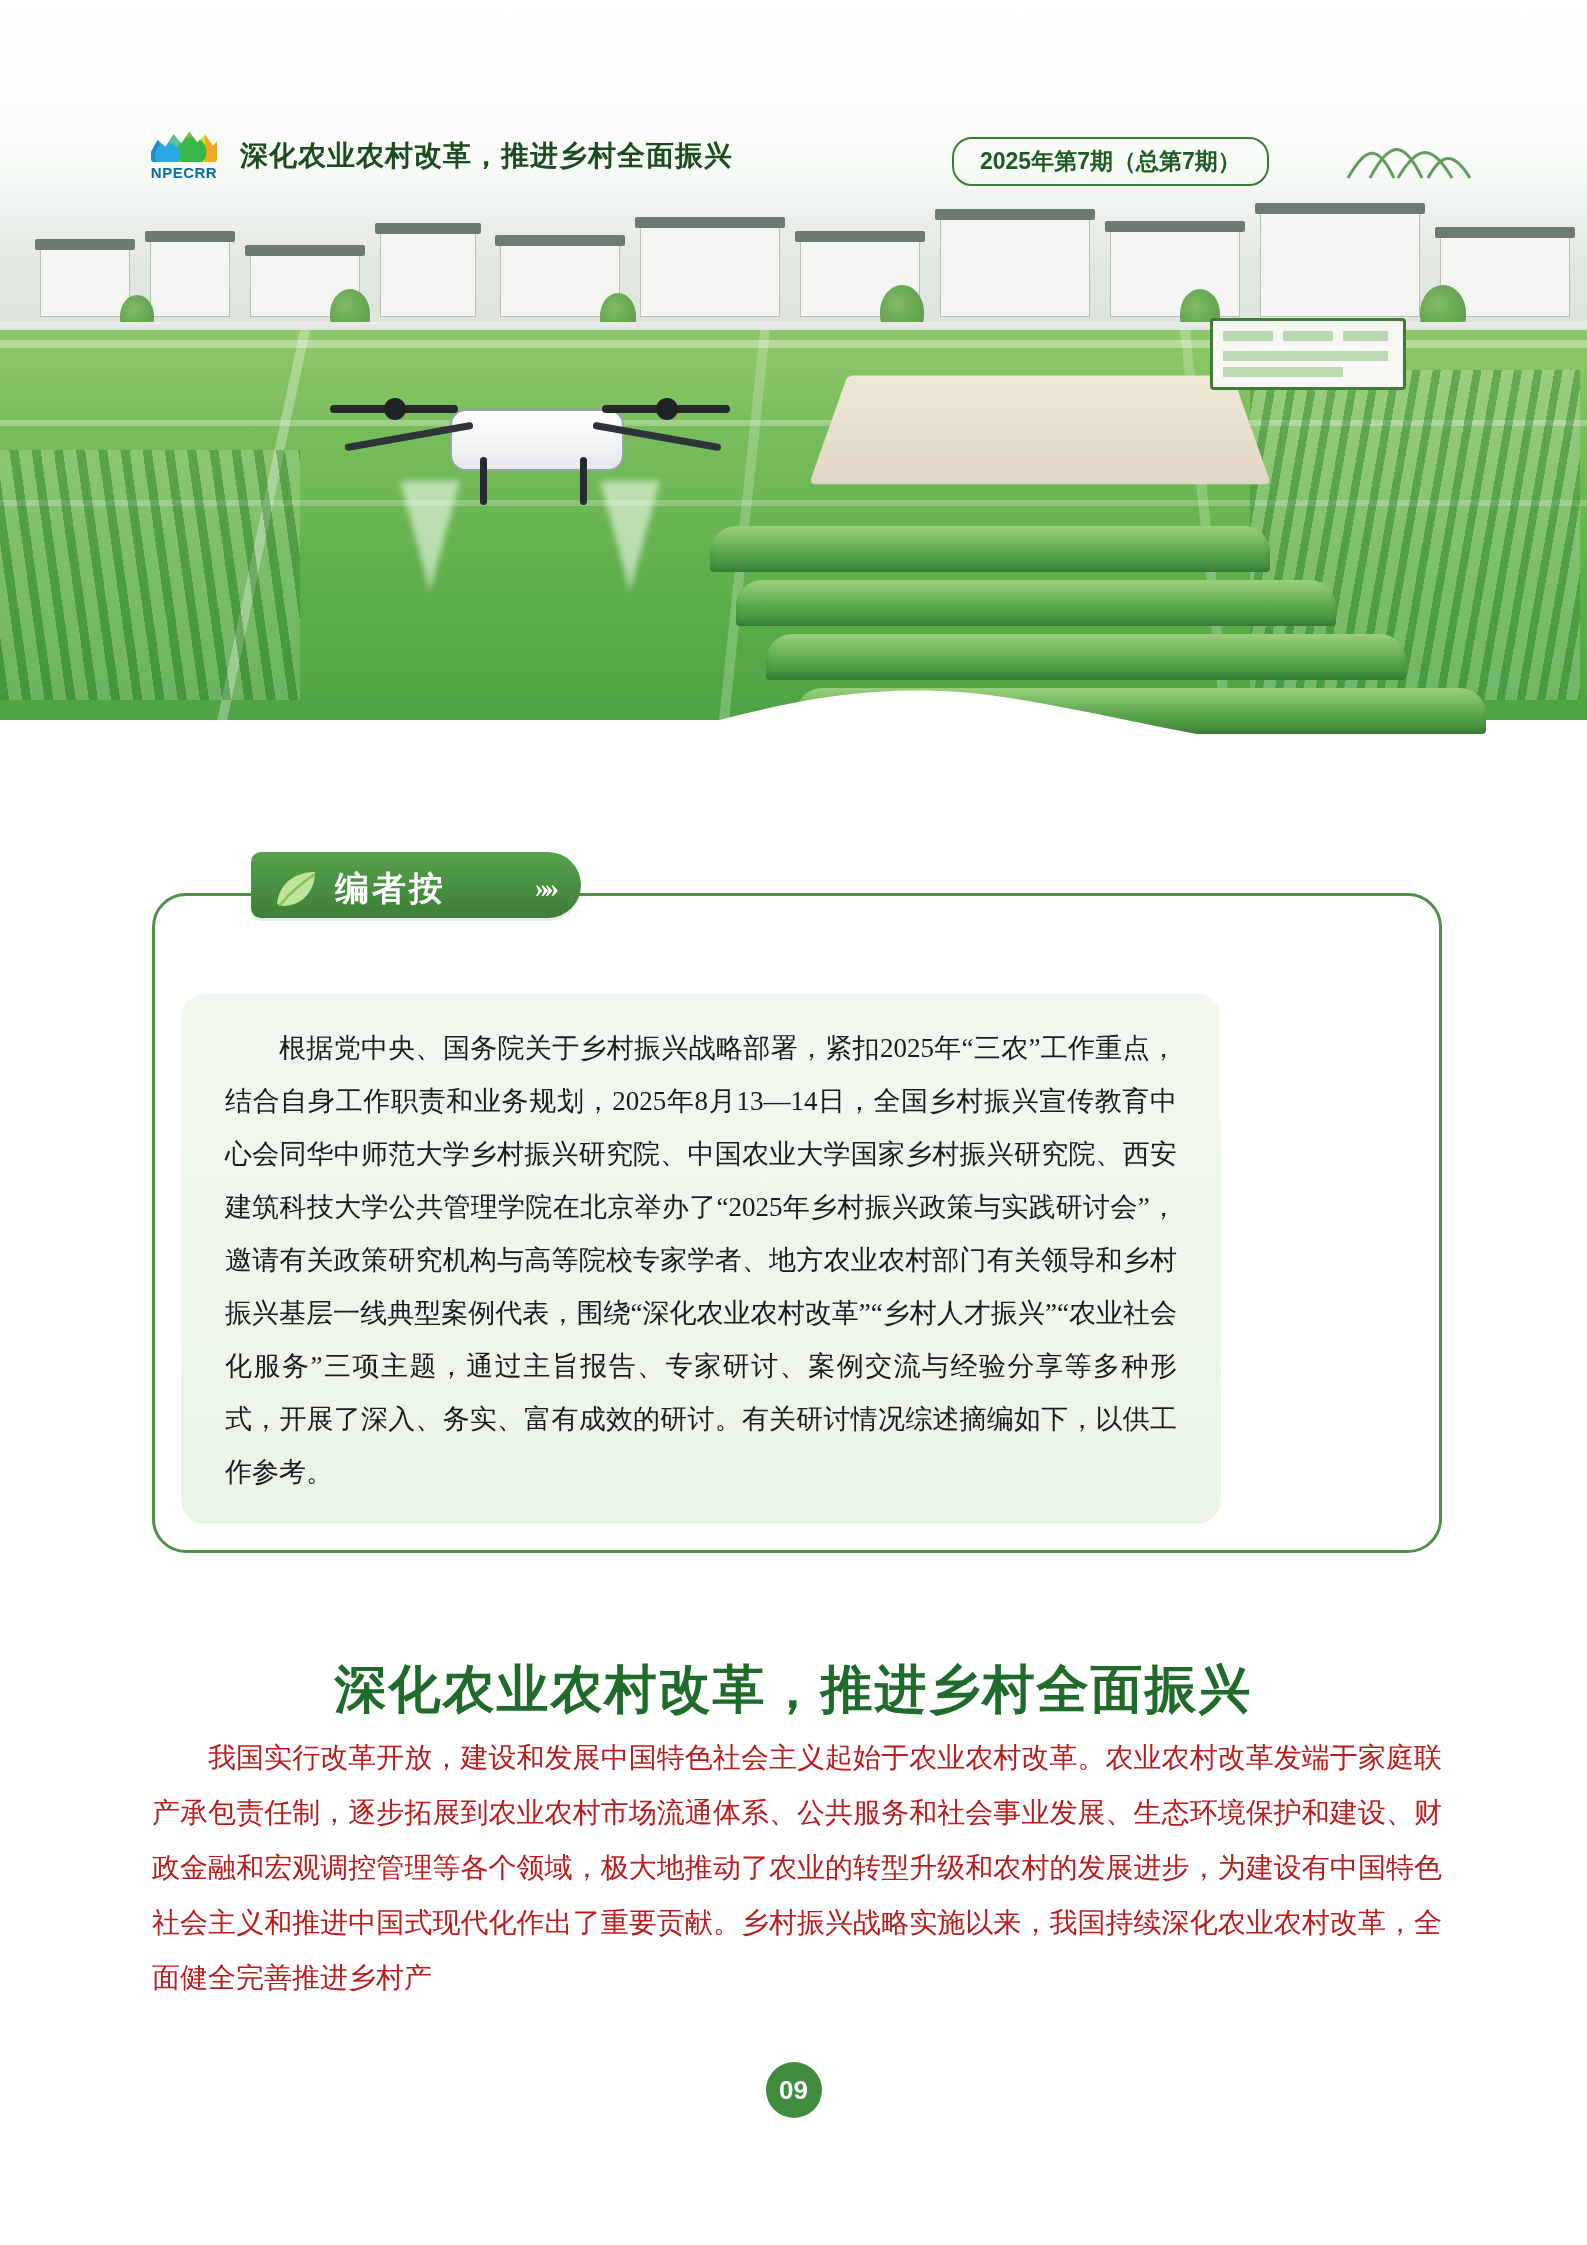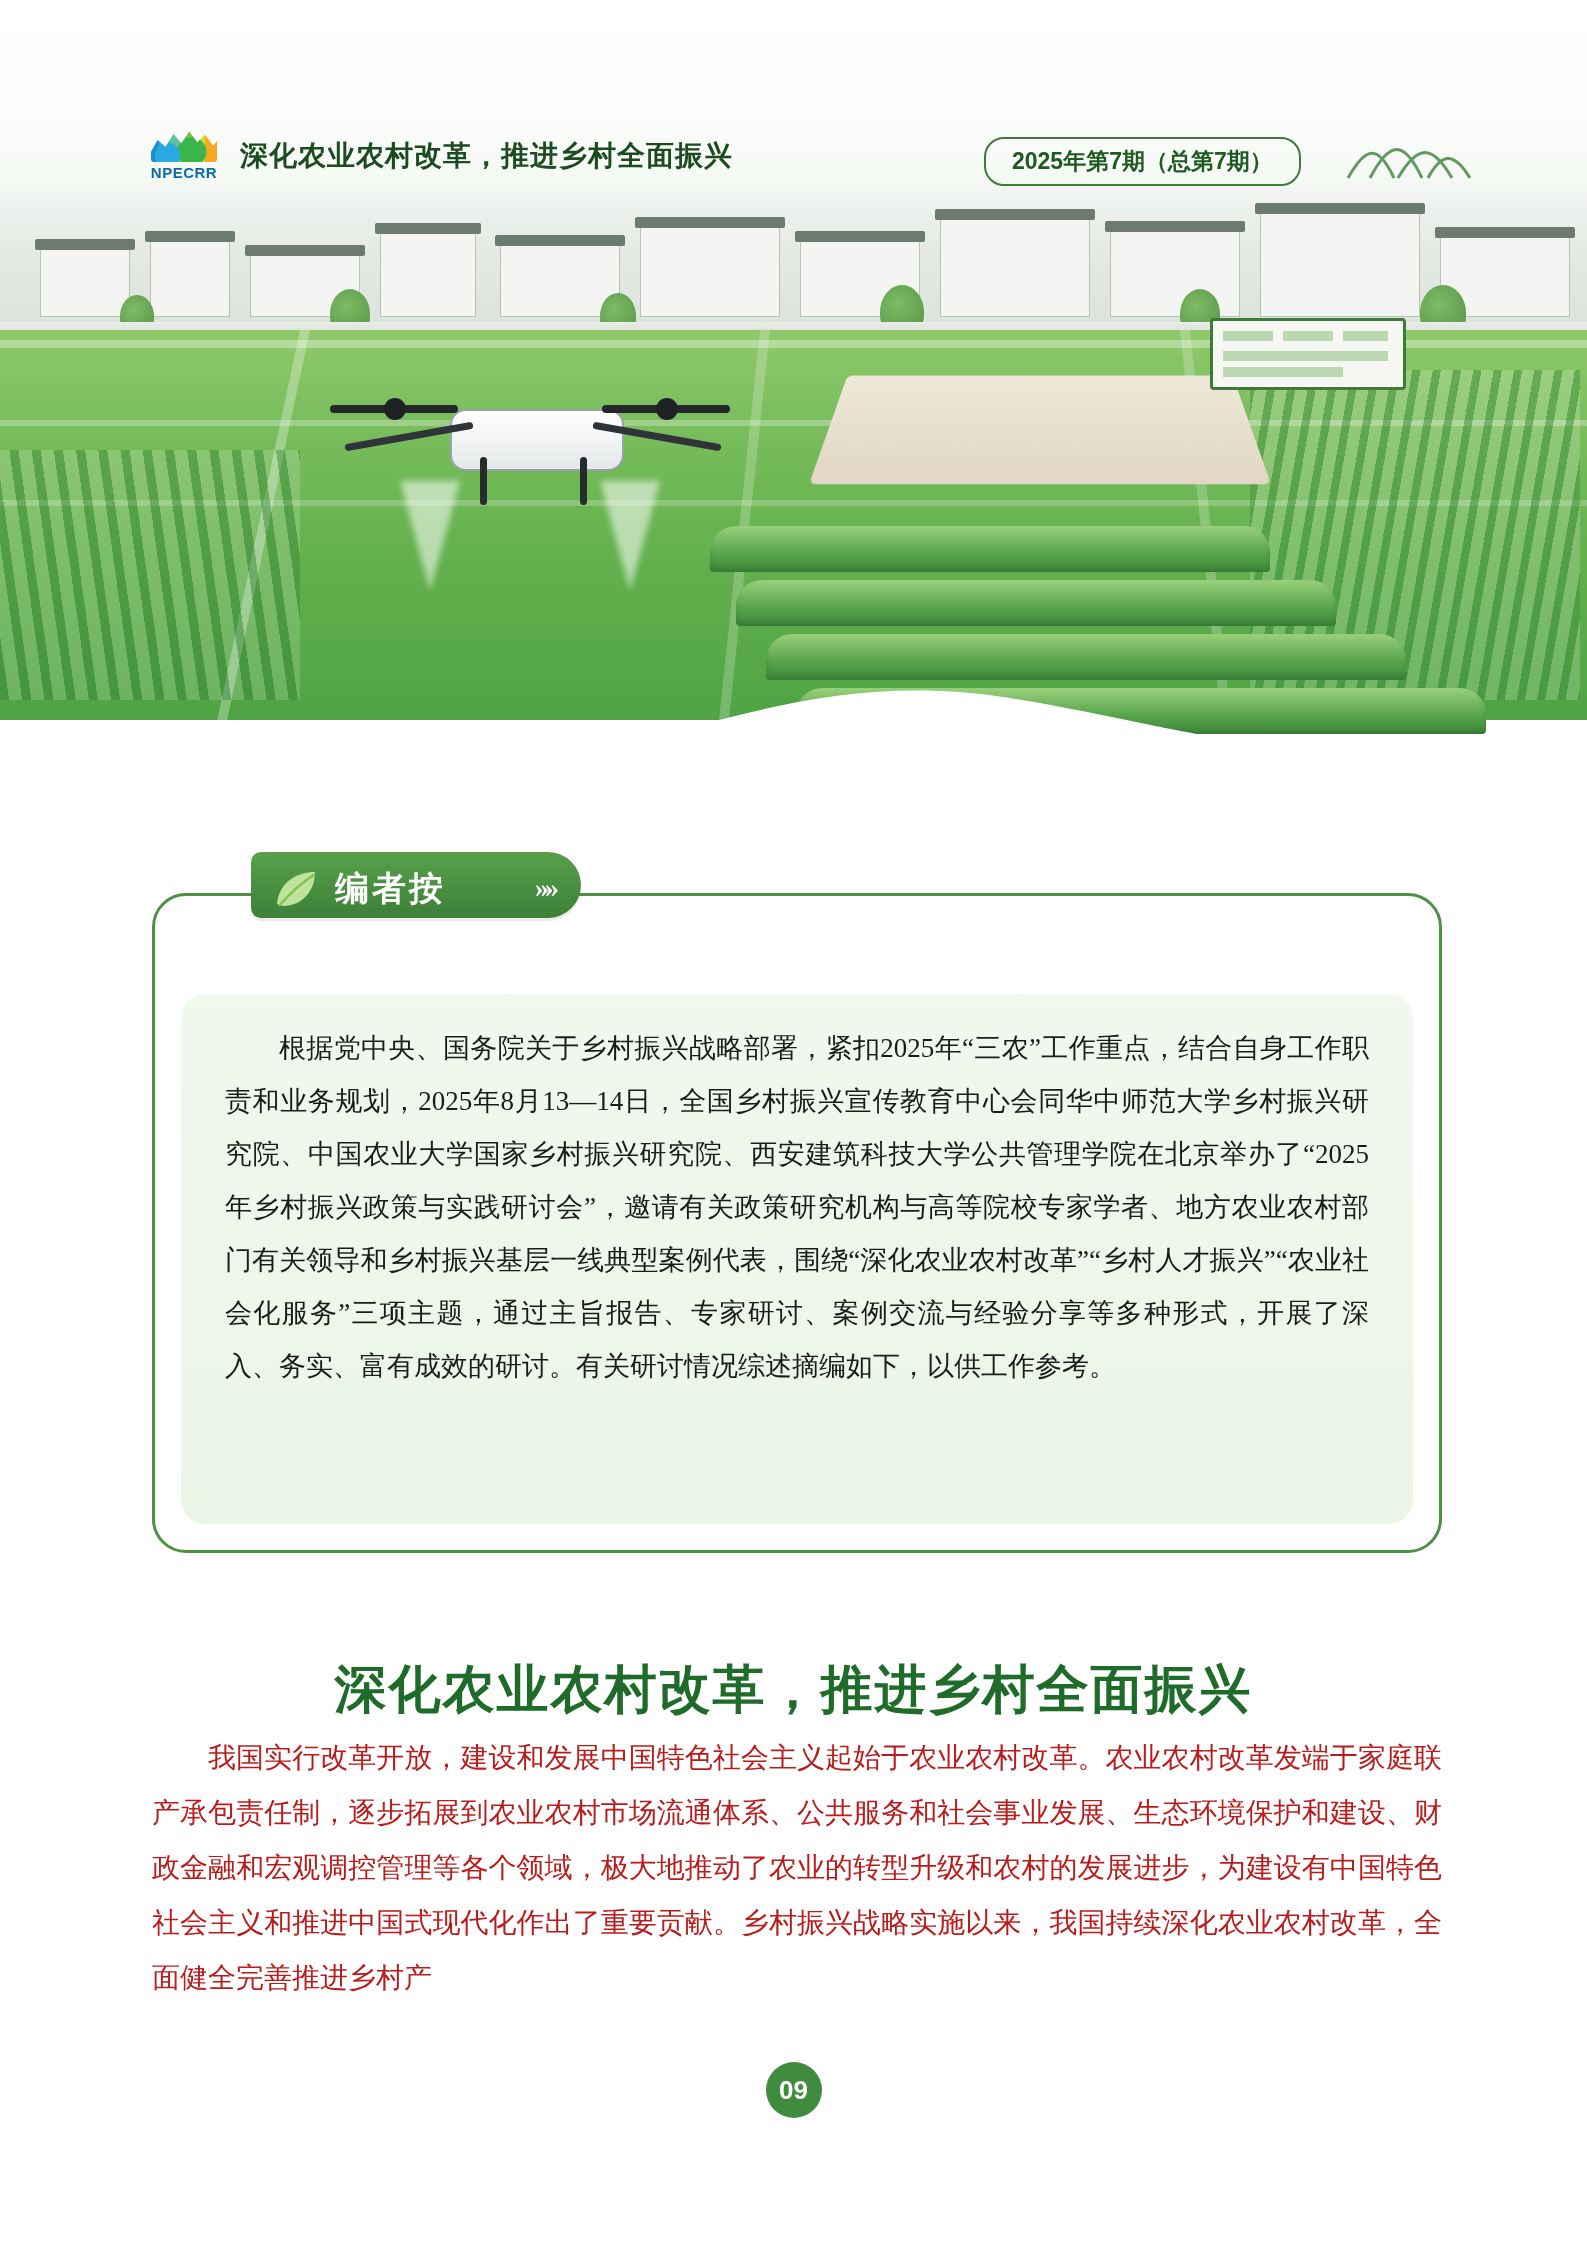--- a/index.html
+++ b/index.html
@@ -204,21 +204,20 @@
     position: absolute;
     left: 952px; top: 137px;
     padding: 7px 26px;
     border: 2px solid #3e7b3a;
     border-radius: 20px;
     color: #1e5a22;
     font-family: "Liberation Sans", sans-serif;
     font-size: 23px;
     font-weight: 700;
     white-space: nowrap;
-    margin-left: 32px;
   }
   .mountain-deco {
     position: absolute;
     right: 120px; top: 128px;
     width: 130px; height: 56px;
     opacity: .85;
   }
 
   
   .editor-card {
@@ -226,21 +225,21 @@
     left: 152px; top: 893px;
     width: 1290px; height: 660px;
     border: 3px solid #4e9146;
     border-radius: 34px;
     background: #ffffff;
     box-sizing: border-box;
   }
   .editor-inner {
     position: absolute;
     left: 26px; top: 98px;
-    width: 1232px; height: 530px;
+    width: 1040px; height: 530px;
     background: linear-gradient(180deg, #f1f8ee 0%, #eaf5e6 100%);
     border-radius: 24px;
     box-sizing: border-box;
     padding: 28px 44px;
   }
   .editor-tag {
     position: absolute;
     left: 96px; top: -44px;
     width: 330px; height: 66px;
     background: linear-gradient(180deg, #57a14b 0%, #3d7f38 100%);

